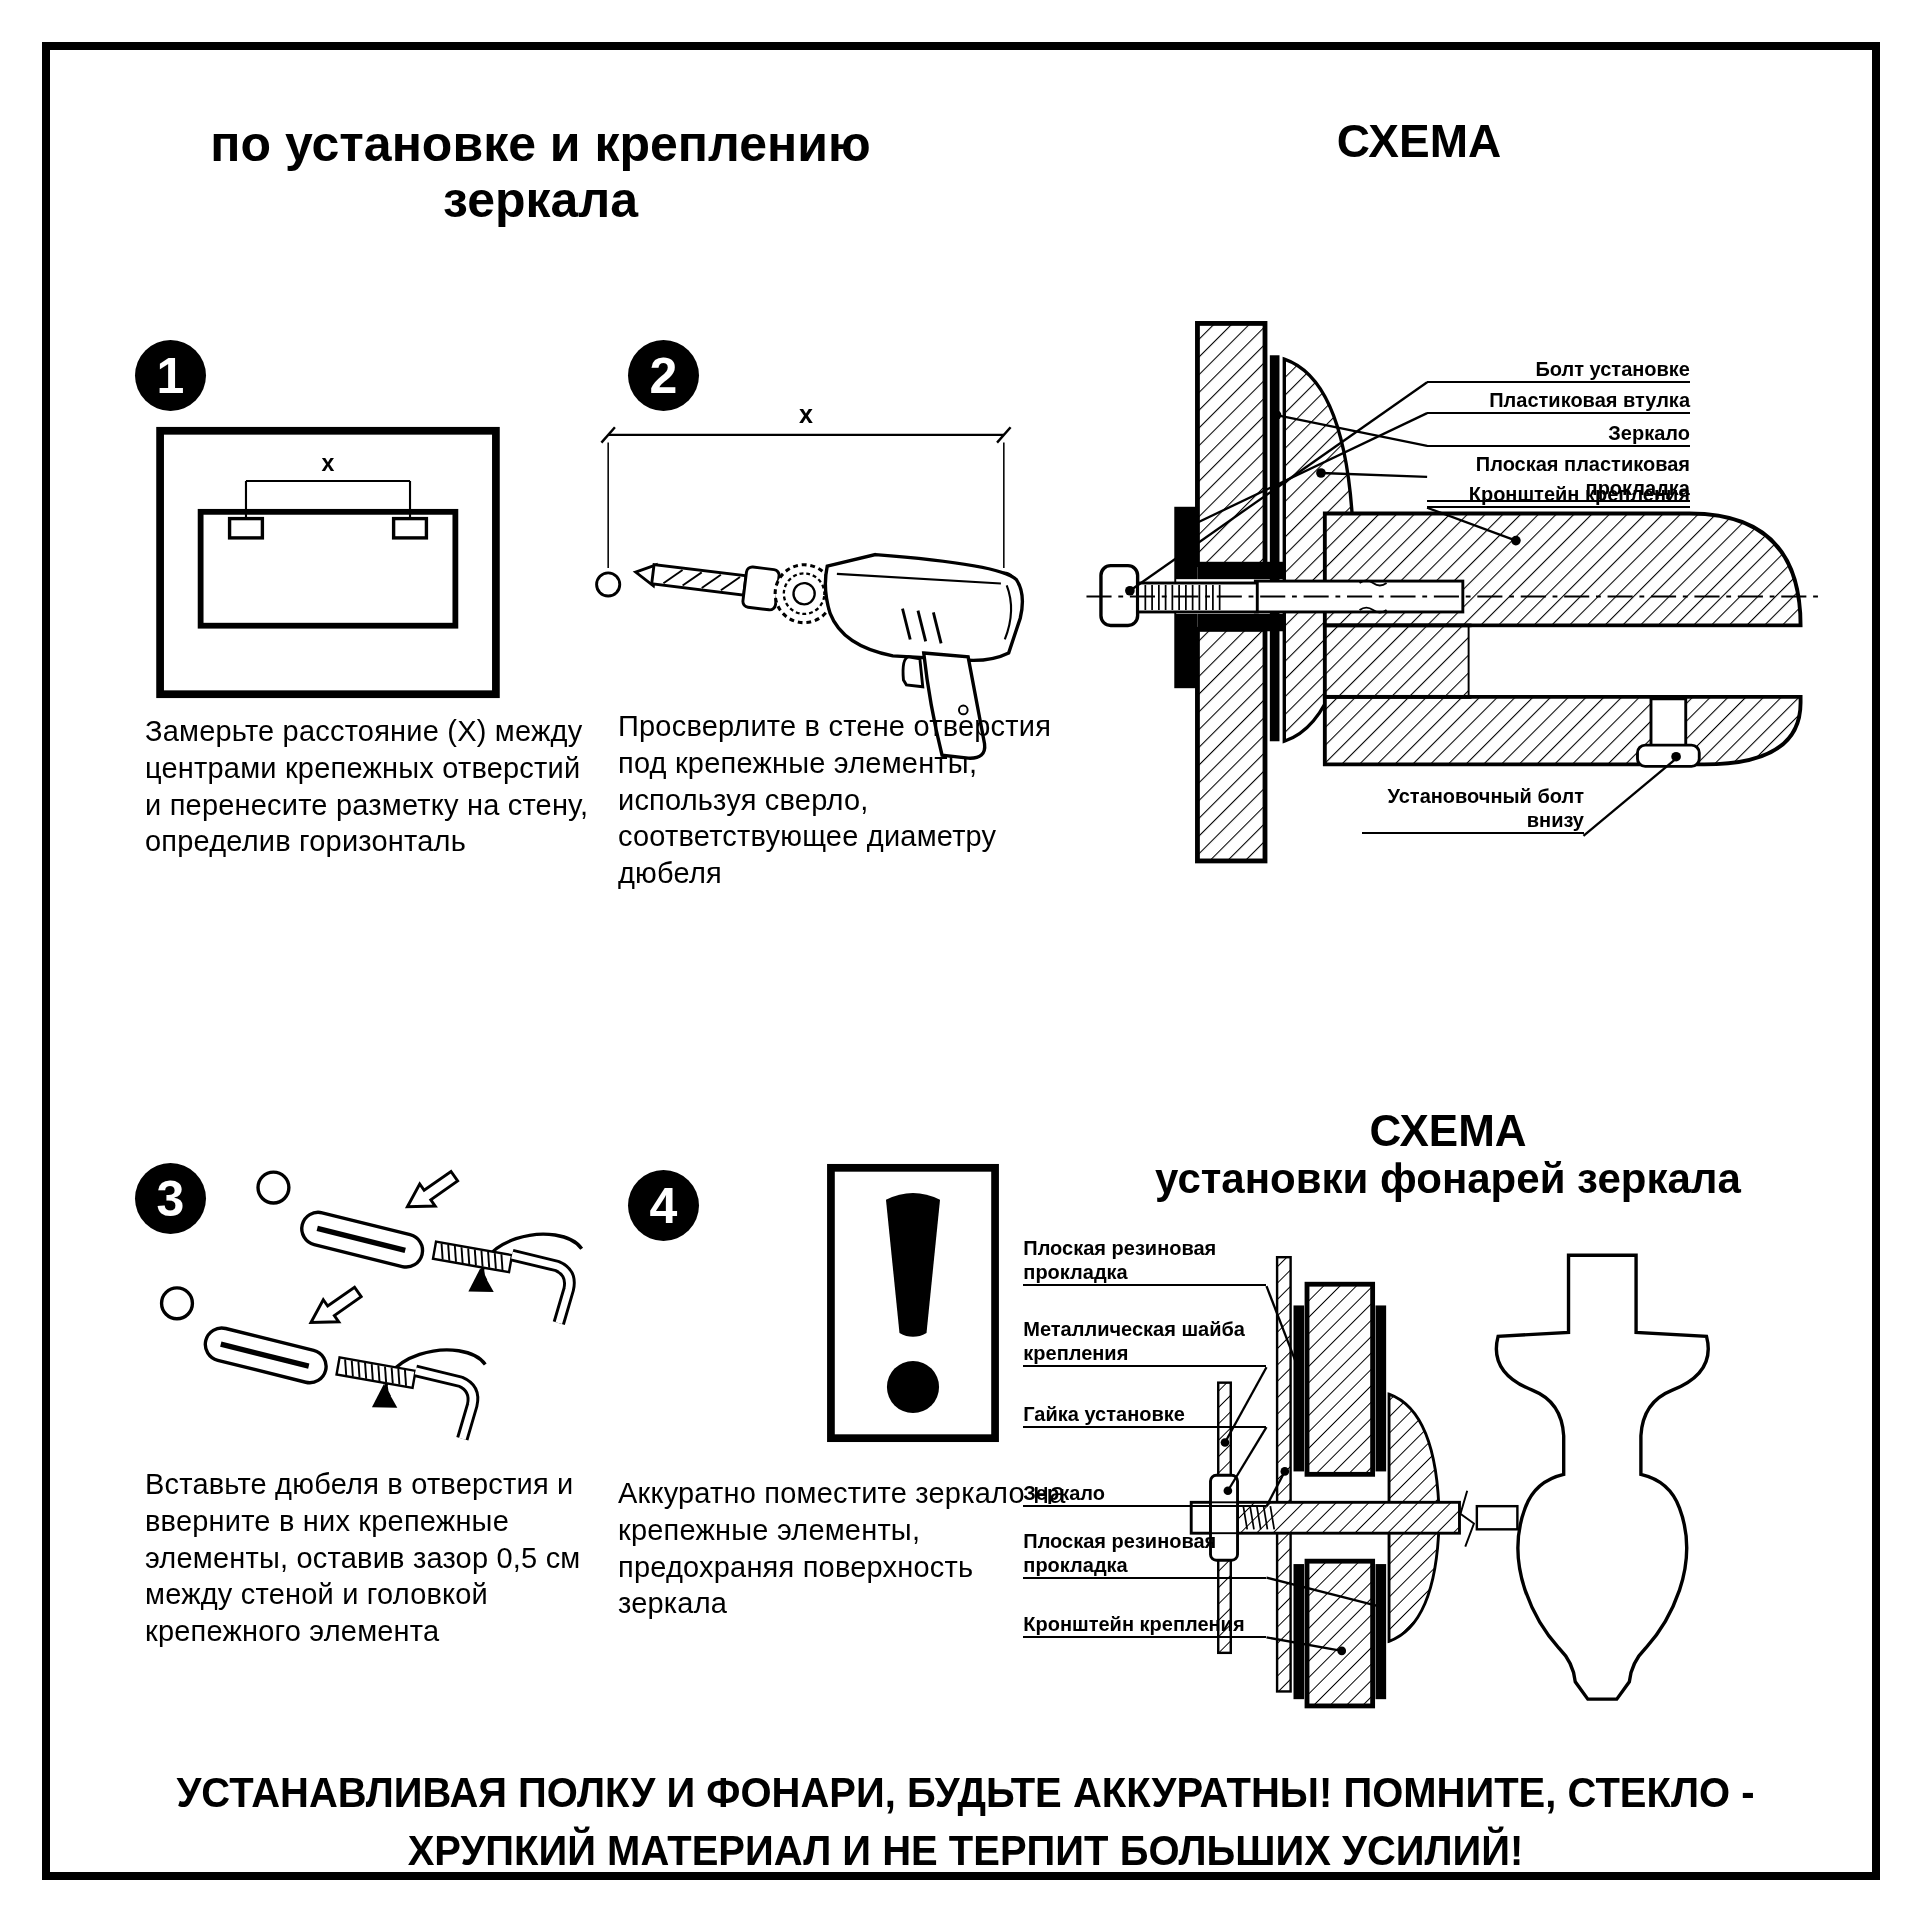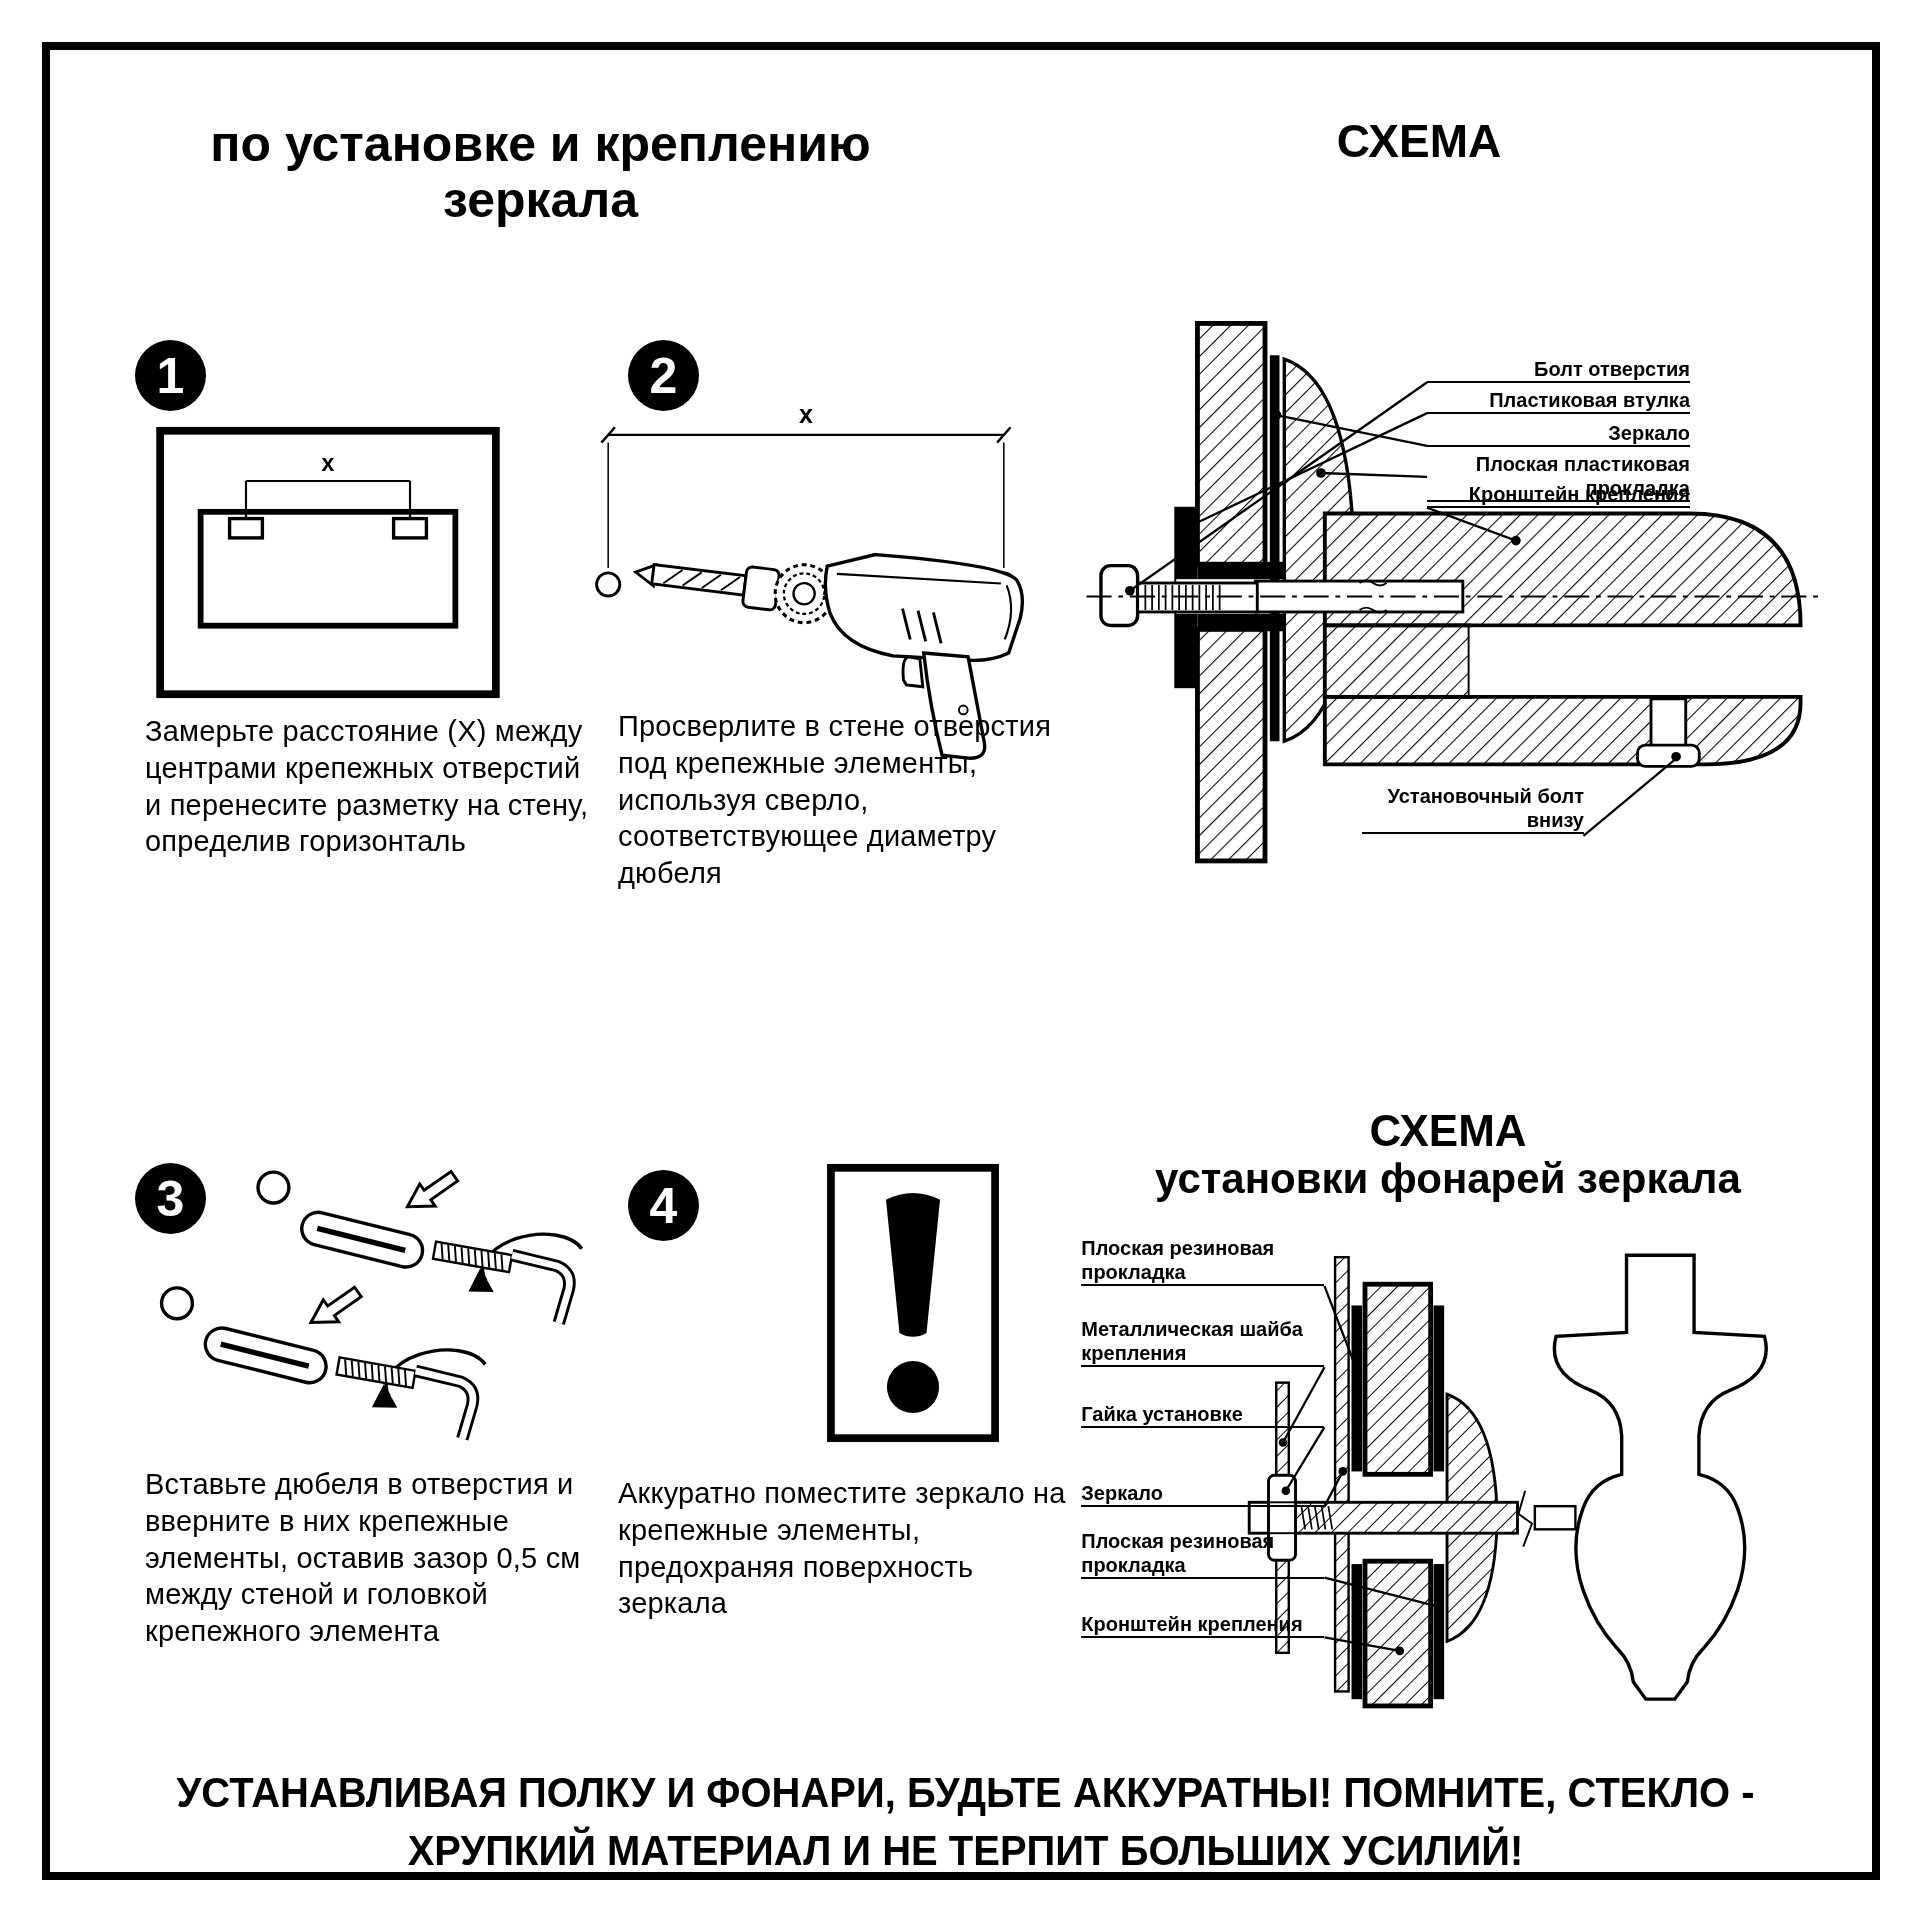--- a/index.html
+++ b/index.html
@@ -158,21 +158,21 @@
     </g>
     <g fill="#000">
       <circle cx="60" cy="332" r="5"></circle>
         <circle cx="116" cy="268" r="5"></circle>
       <circle cx="212" cy="150" r="5"></circle>
         <circle cx="258" cy="210" r="5"></circle>
       <circle cx="460" cy="280" r="5"></circle>
         <circle cx="626" cy="504" r="5"></circle>
     </g>
   </svg>
-  <div class="abs dlabel r" style="left:355px;top:87px;width:263px;">Болт отверстия</div>
+  <div class="abs dlabel r" style="left:355px;top:87px;width:263px;">Болт установке</div>
   <div class="abs dlabel r" style="left:355px;top:118px;width:263px;">Пластиковая втулка</div>
   <div class="abs dlabel r" style="left:355px;top:151px;width:263px;">Зеркало</div>
   <div class="abs dlabel r" style="left:355px;top:182px;width:263px;">Плоская пластиковая прокладка</div>
   <div class="abs dlabel r" style="left:355px;top:212px;width:263px;">Кронштейн крепления</div>
   <div class="abs dlabel r" style="left:290px;top:514px;width:222px;">Установочный болт
 внизу</div>
 </div>
 
 <div class="abs badge" style="left:135px;top:1163px;">3</div>
 
@@ -226,21 +226,21 @@
   </svg>
 </div>
 
 <div class="abs steptext" style="left:618px;top:1475px;width:454px;">Аккуратно поместите зеркало на крепежные элементы, предохраняя поверхность зеркала</div>
 
 <div class="abs title" style="left:1062px;top:1106px;width:772px;">
   <div class="l1" style="font-size:44px;">СХЕМА</div>
   <div class="l2" style="font-size:42px;">установки фонарей зеркала</div>
 </div>
 
-<div class="diag" style="left:1062px;top:1228px;width:772px;height:483px;">
+<div class="diag" style="left:1004px;top:1228px;width:772px;height:483px;">
   <svg width="772" height="483" viewBox="0 0 800 500">
     <defs>
       <pattern id="h2" width="12" height="12" patternUnits="userSpaceOnUse" patternTransform="rotate(45)">
         <rect width="12" height="12" fill="#fff"></rect>
         <line x1="0" y1="0" x2="0" y2="12" stroke="#000" stroke-width="2"></line>
       </pattern>
     </defs>
 
     <rect x="222" y="160" width="13" height="280" fill="url(#h2)" stroke="#000" stroke-width="2.5"></rect>
     <rect x="283" y="30" width="14" height="450" fill="url(#h2)" stroke="#000" stroke-width="2.5"></rect>

